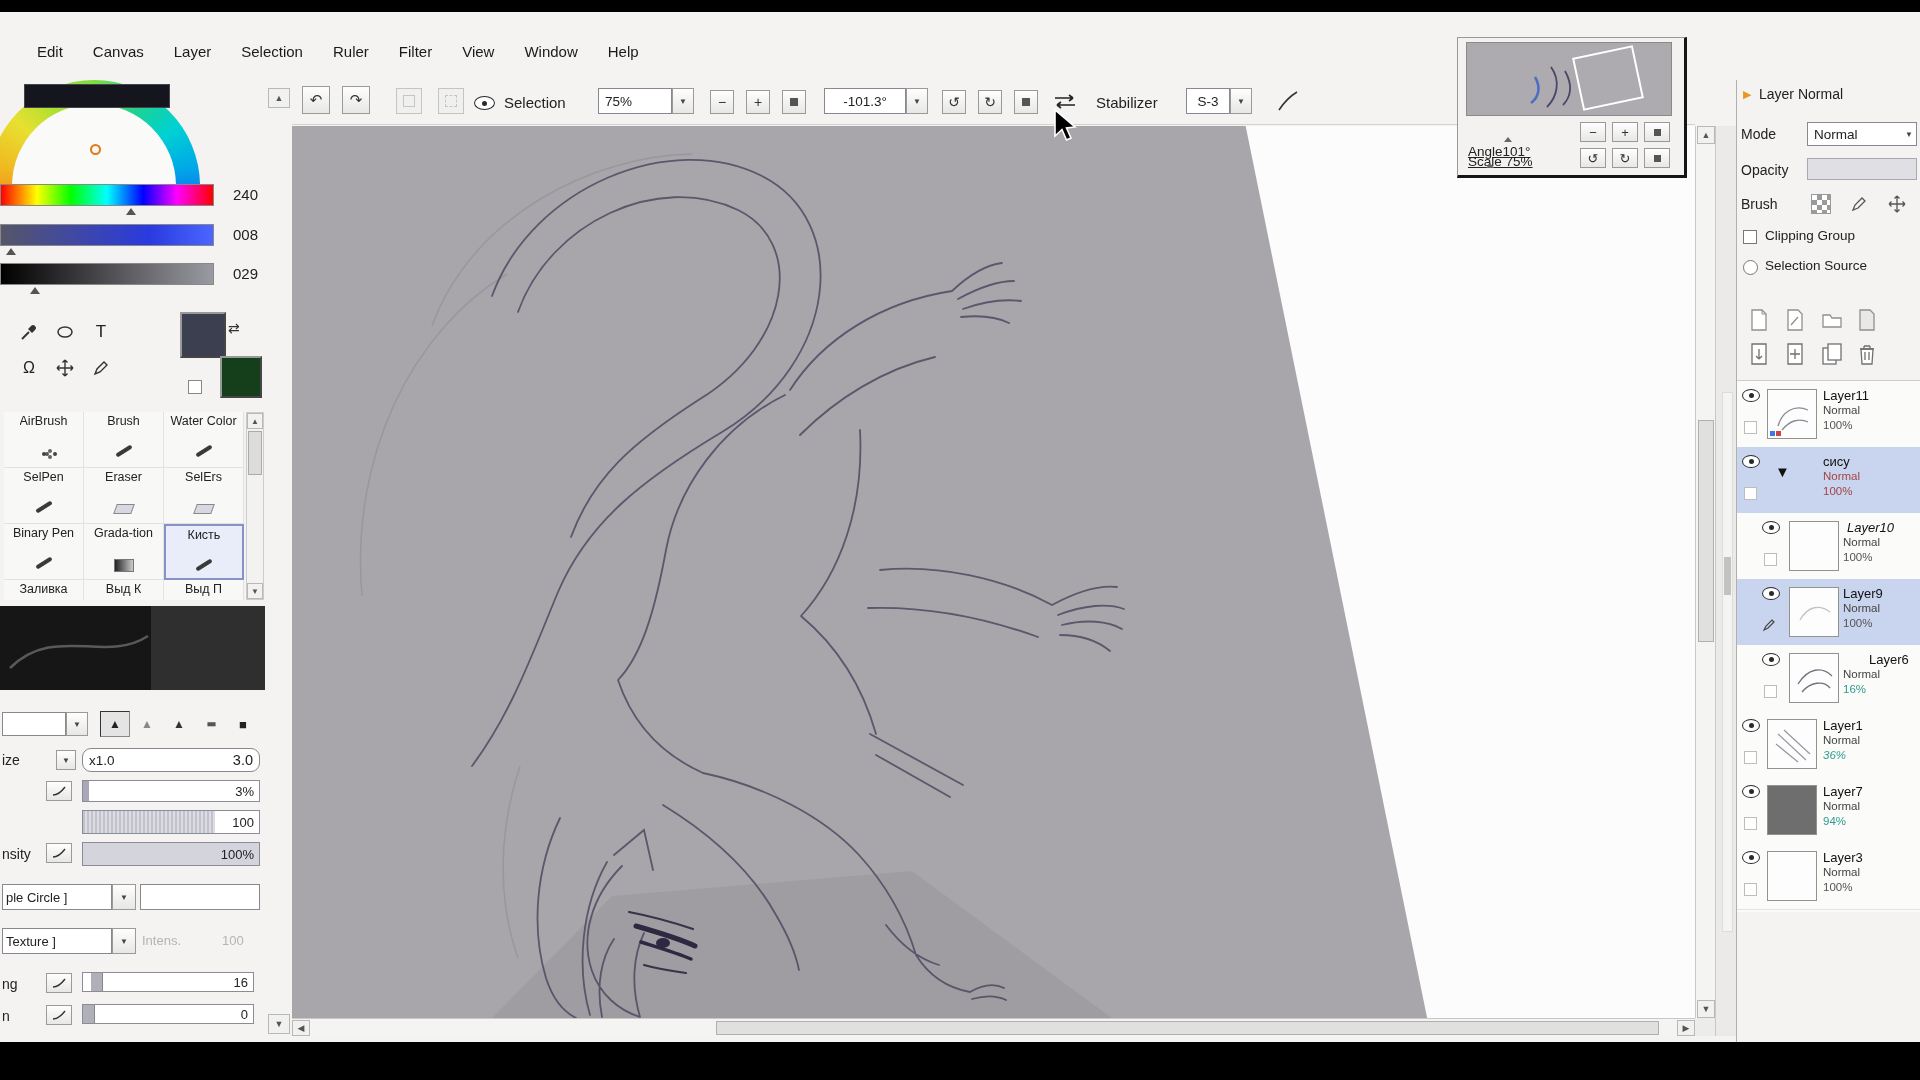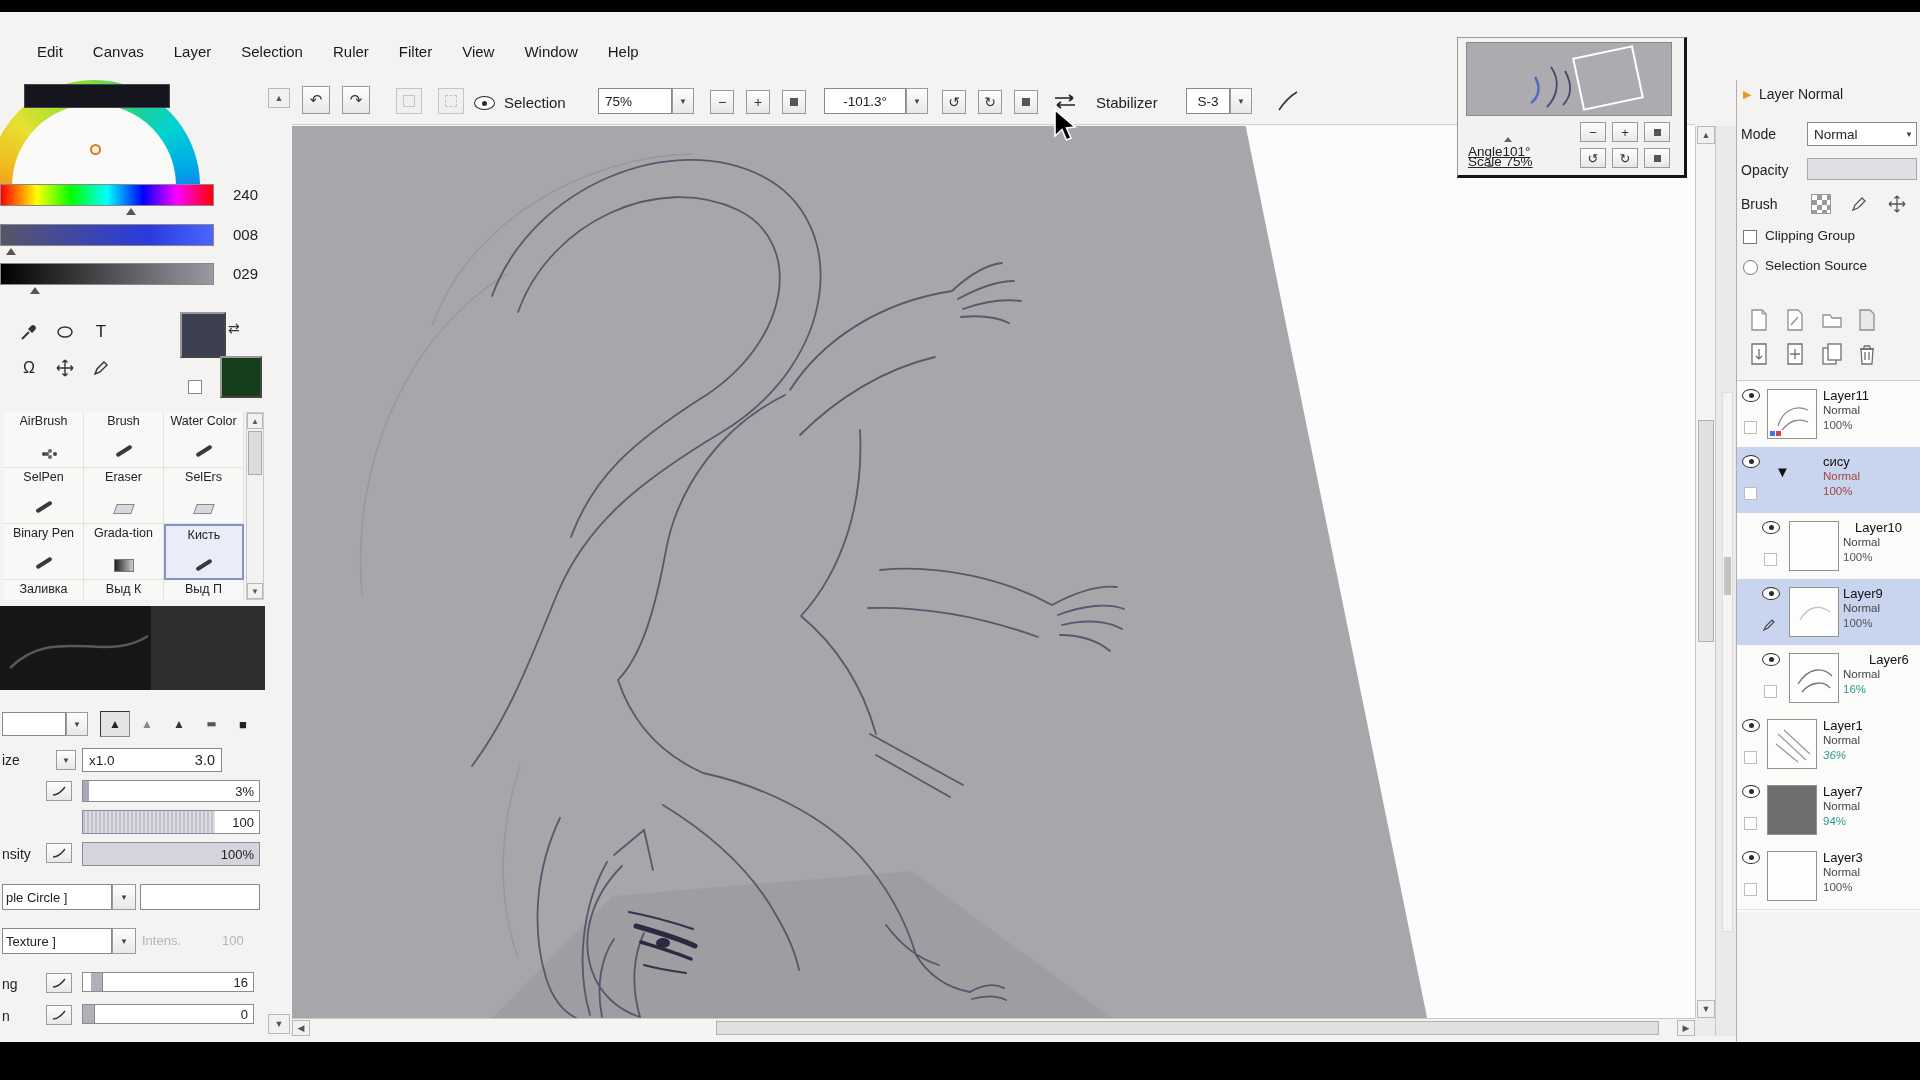--- a/index.html
+++ b/index.html
@@ -188,21 +188,21 @@
     <div class="btn" style="left:100px;top:633px;width:30px;height:26px;background:#e4e4e4;border:1px inset #888;font-size:12px;color:#222;">▲</div>
     <div class="btn" style="left:132px;top:633px;width:30px;height:26px;border:none;background:none;font-size:12px;color:#888;">▲</div>
     <div class="btn" style="left:164px;top:633px;width:30px;height:26px;border:none;background:none;font-size:12px;color:#333;">▲</div>
     <div class="btn" style="left:196px;top:633px;width:30px;height:26px;border:none;background:none;font-size:12px;color:#555;transform:scale(1.4,0.7);">■</div>
     <div class="btn" style="left:228px;top:633px;width:30px;height:26px;border:none;background:none;font-size:13px;color:#222;">■</div>
 
     <div class="lbl" style="left:2px;top:674px;">ize</div>
     <div class="btn" style="left:56px;top:672px;width:20px;height:20px;">
         <span class="ddg">▼</span>
       </div>
-    <div class="combo" style="left:82px;top:670px;width:140px;height:24px;">
+    <div class="combo" style="left:82px;top:670px;width:178px;height:24px;border-radius:9px;">
       <span>x1.0</span>
       <span style="position:absolute;right:6px;font-size:14.5px;">3.0</span>
     </div>
 
     <div class="btn" style="left:46px;top:703px;width:26px;height:20px;">
       <svg width="16" height="12">
           <path d="M2 10 C7 10 11 6 14 2" stroke="#333" stroke-width="1.4" fill="none"></path>
         </svg>
     </div>
     <div class="track" style="left:82px;top:702px;width:178px;height:22px;">
@@ -458,21 +458,21 @@
         <span class="abs" style="left:38px;top:16px;font-size:15px;color:#111;">▼</span>
         <div class="lname" style="left:86px;">сису</div>
         <div class="lmode redtx" style="left:86px;">Normal</div>
         <div class="lop redtx" style="left:86px;">100%</div>
       </div>
 
       <div class="lrow" style="top:132px;">
         <span class="eye" style="left:25px;top:8px;"></span>
         <span class="subbox" style="left:27px;"></span>
         <div class="thumb" style="left:52px;"></div>
-        <div class="lname" style="left:118px;">Layer10</div>
+        <div class="lname" style="left:110px;font-style:italic;">Layer10</div>
         <div class="lmode" style="left:106px;">Normal</div>
         <div class="lop" style="left:106px;">100%</div>
       </div>
 
       <div class="lrow sel" style="top:198px;">
         <span class="eye" style="left:25px;top:8px;"></span>
         <svg class="abs" style="left:24px;top:38px;" width="16" height="16">
           <path d="M3 13 L5 9 L11 3 L13 5 L7 11 Z" fill="none" stroke="#444" stroke-width="1.2"></path>
           </svg>
         <div class="thumb" style="left:52px;">

